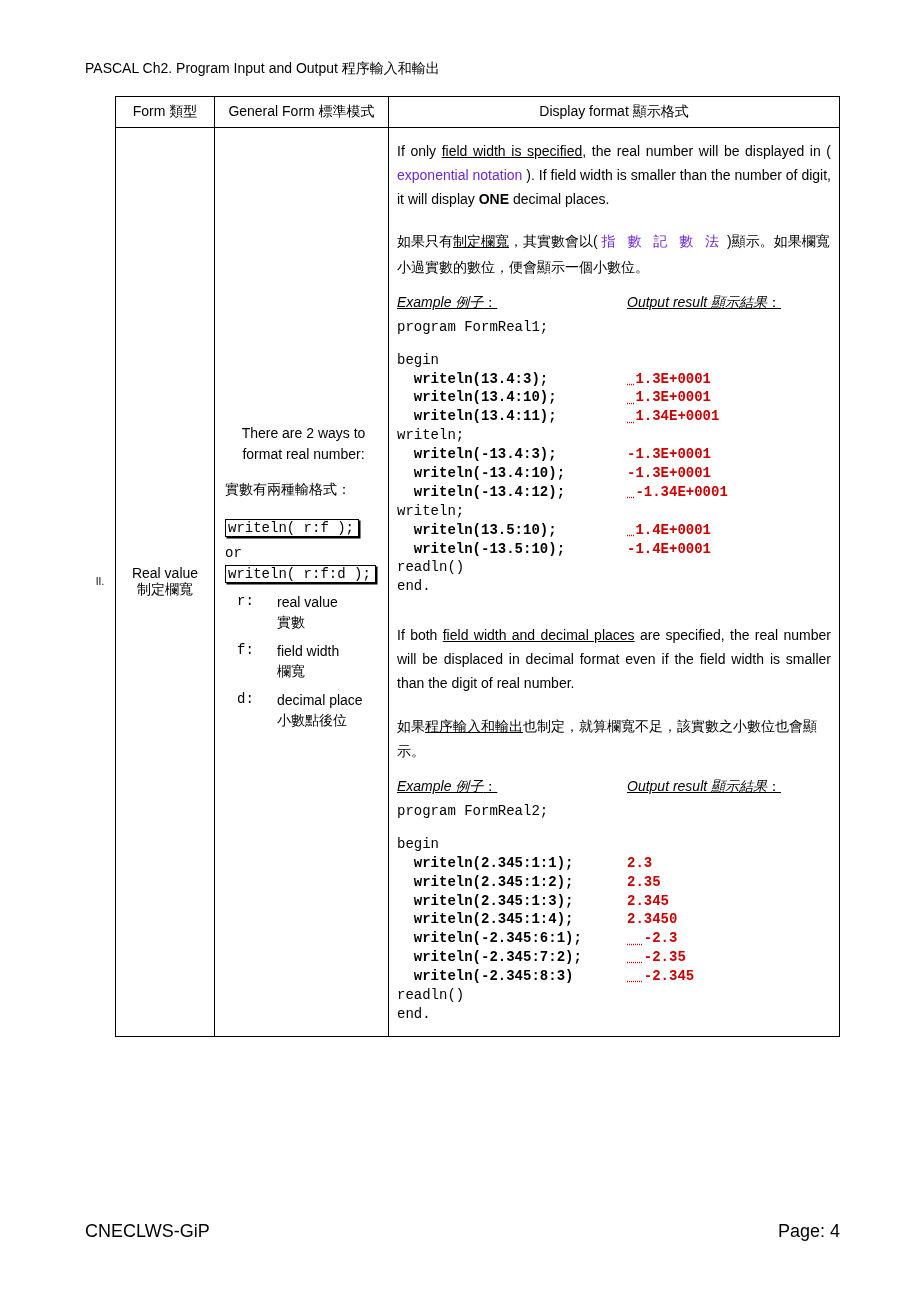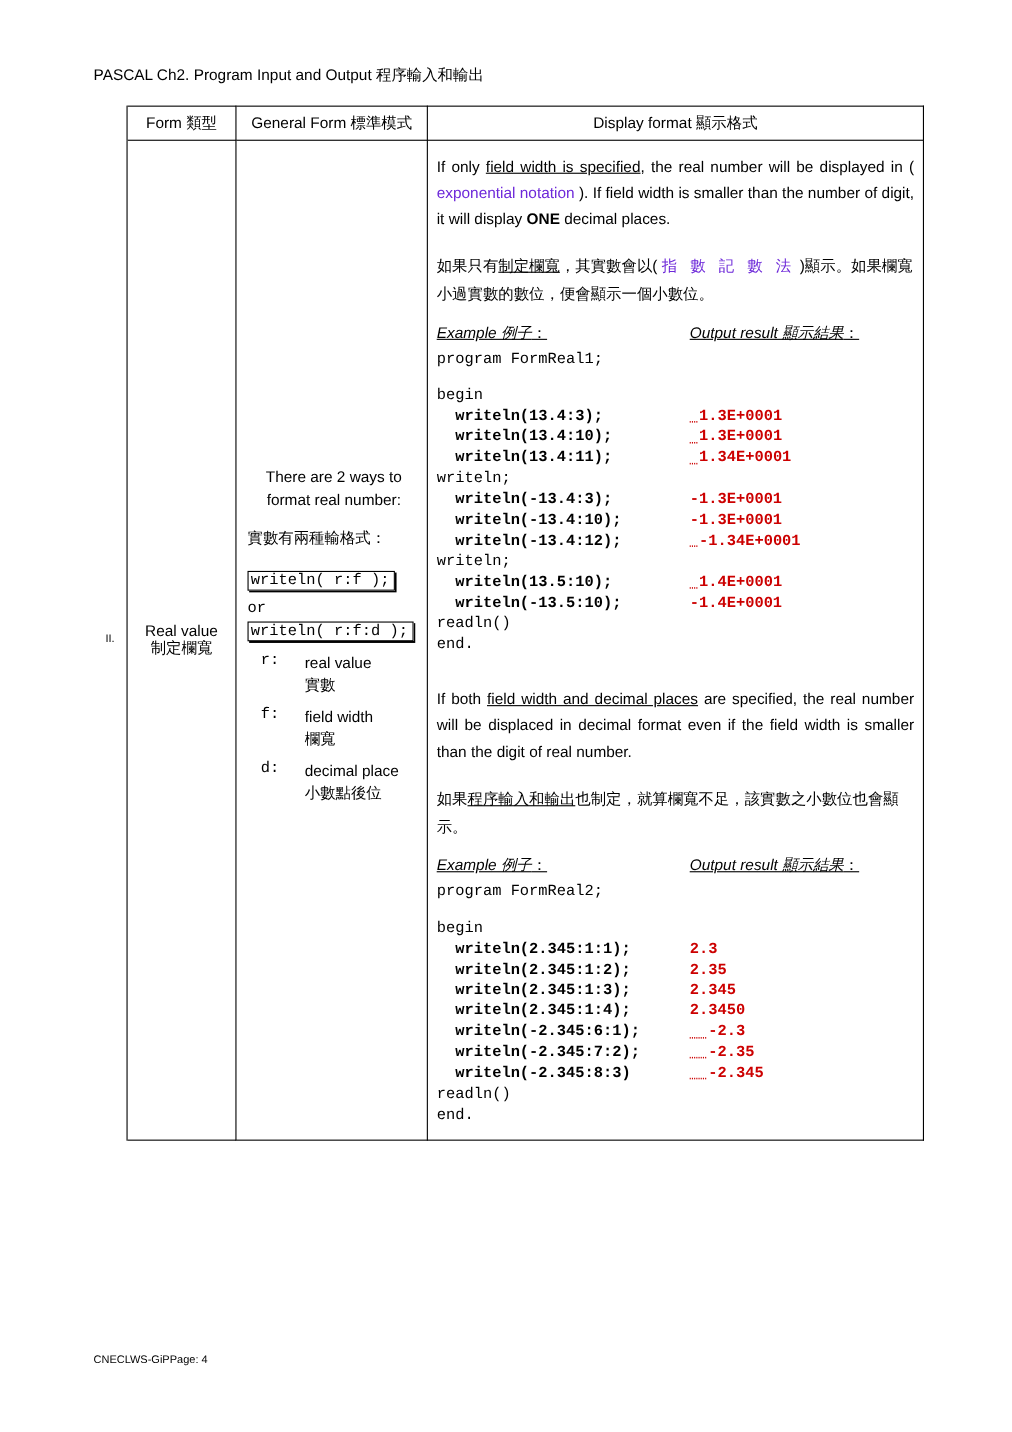--- a/index.html
+++ b/index.html
@@ -20,21 +20,22 @@
   .header {
     font-size: 14px;
     margin-bottom: 18px;
   }
   .footer {
     position: absolute;
     bottom: 60px;
     left: 85px;
     right: 80px;
     display: flex;
-    font-size: 10px;
+    justify-content: space-between;
+    font-size: 18px;
   }
   table.main {
     border-collapse: collapse;
     width: 100%;
   }
   table.main th, table.main td {
     border: 1px solid #000;
     vertical-align: top;
   }
   table.main th {

